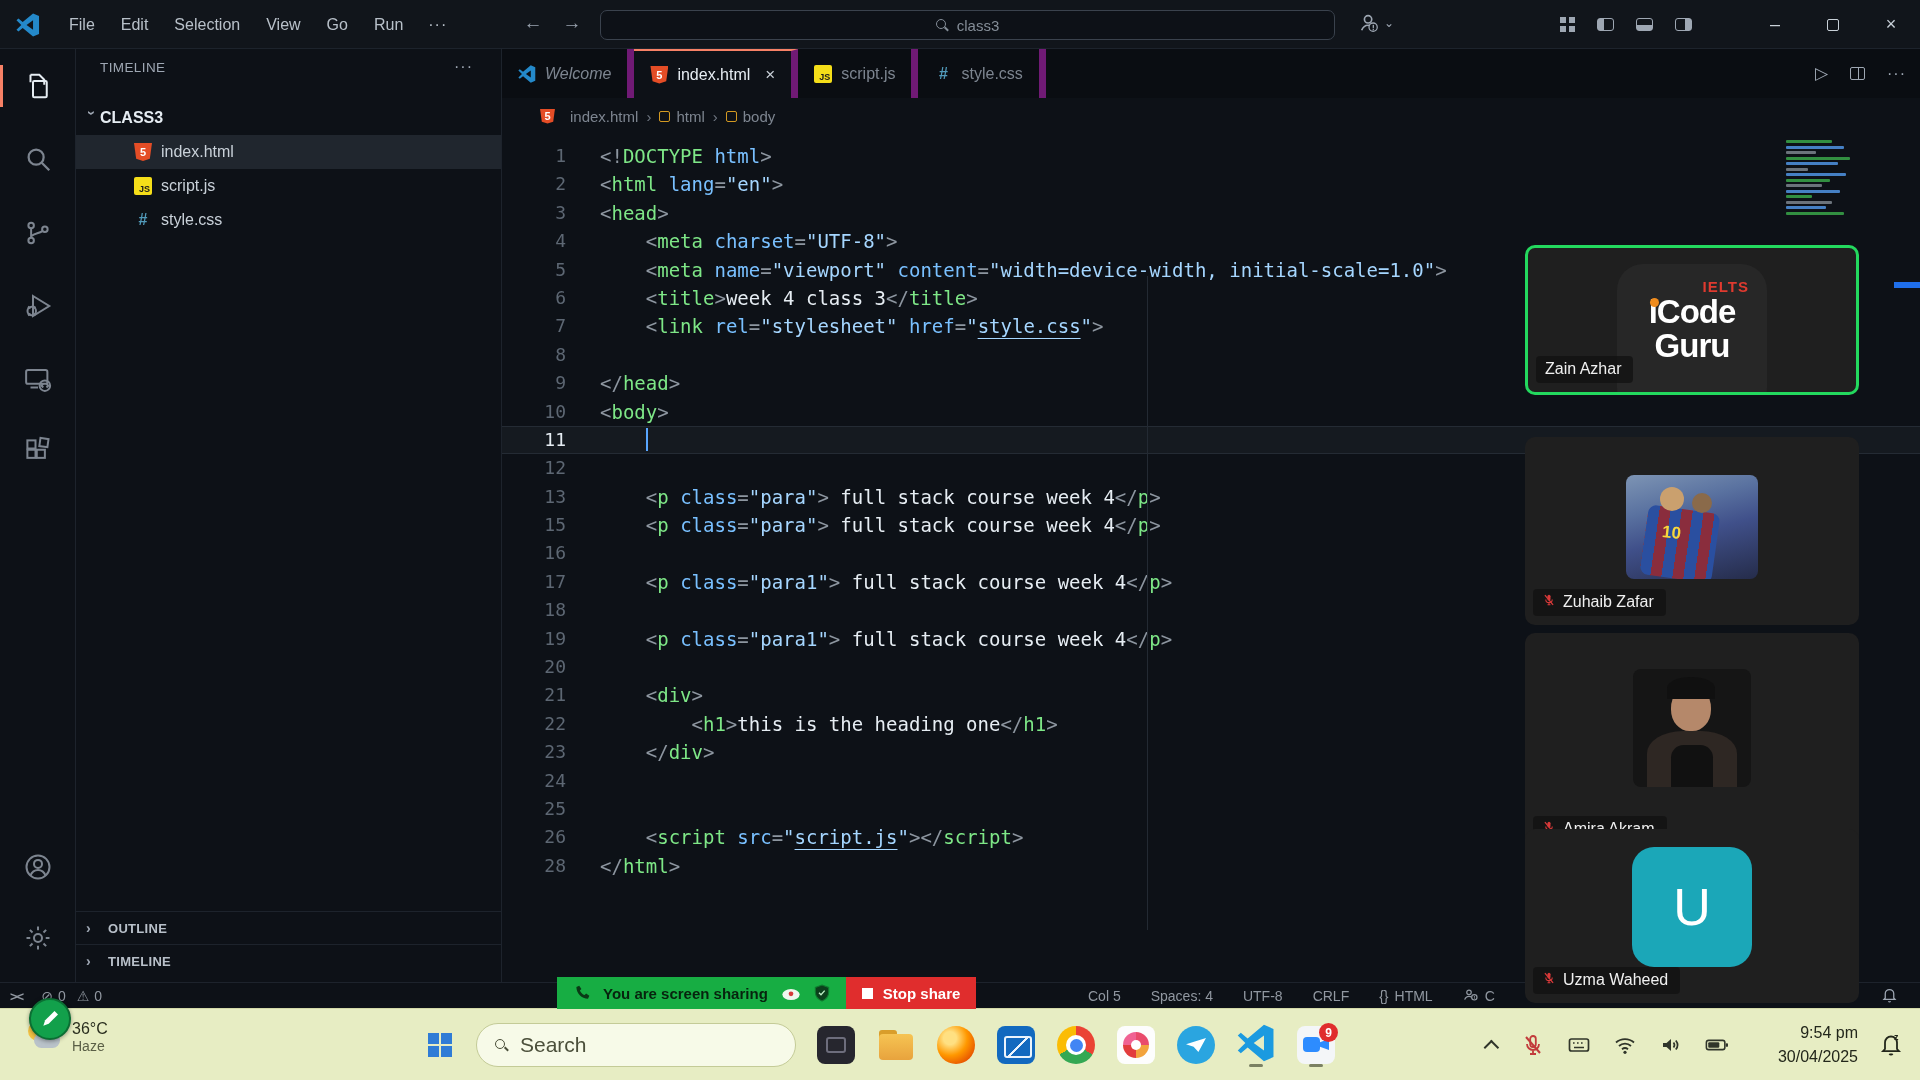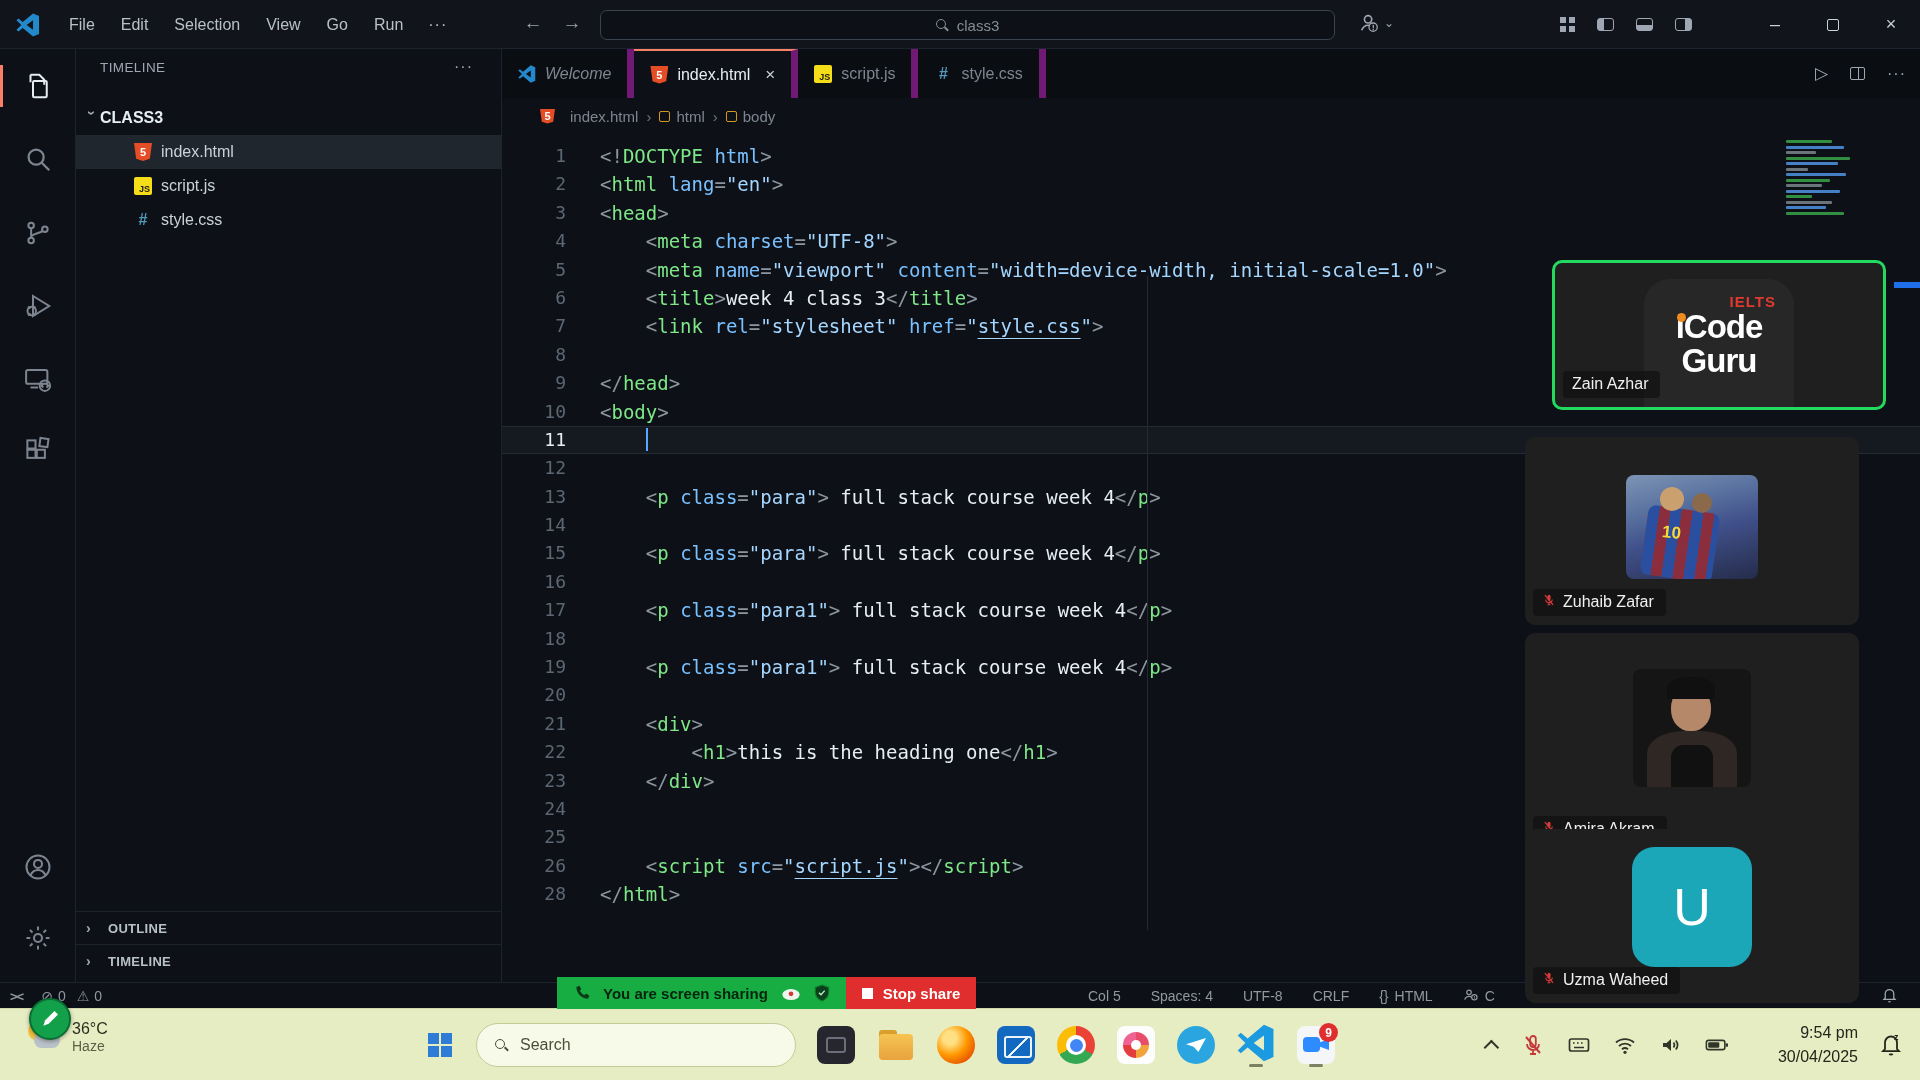--- a/index.html
+++ b/index.html
@@ -143,21 +143,21 @@
   .w-cloud { position:absolute; left:8px; top:14px; width:26px; height:15px; border-radius:10px; background:#b9c2c9; }
   .w-temp { color:#2a2e1f; font-size:16px; }
   .w-cond { color:#5a5f46; font-size:14px; }
   .tb-center { position:absolute; left:420px; top:0; height:72px; display:flex; align-items:center; gap:16px; }
   .startbtn { width:40px; height:40px; display:flex; align-items:center; justify-content:center; }
   .winlogo { width:24px; height:24px; background:
       linear-gradient(#2f7cd6,#2f7cd6) 0 0/11px 11px no-repeat,
       linear-gradient(#2f7cd6,#2f7cd6) 13px 0/11px 11px no-repeat,
       linear-gradient(#2f7cd6,#2f7cd6) 0 13px/11px 11px no-repeat,
       linear-gradient(#2f7cd6,#2f7cd6) 13px 13px/11px 11px no-repeat; }
-  .tb-search { width:320px; height:44px; background:#f7fae8; border:1px solid #c4cb97; border-radius:22px; display:flex; align-items:center; gap:12px; padding-left:18px; color:#4b4f3a; font-size:16px; }
+  .tb-search { width:320px; height:44px; background:#f7fae8; border:1px solid #c4cb97; border-radius:22px; display:flex; align-items:center; gap:12px; padding-left:18px; color:#4b4f3a; font-size:21px; }
   .app { width:48px; height:48px; display:flex; align-items:center; justify-content:center; position:relative; }
   .app .badge { position:absolute; right:2px; top:2px; min-width:19px; height:19px; border-radius:10px; background:#e02d2d; color:#fff; font-size:12px; font-weight:bold; display:flex; align-items:center; justify-content:center; padding:0 4px; }
   .app .runbar { position:absolute; left:50%; transform:translateX(-50%); bottom:2px; width:14px; height:3px; border-radius:2px; background:#7b8163; }
   .tile-dark { width:38px; height:38px; border-radius:8px; background:#26262e; display:flex; align-items:center; justify-content:center; }
   .tile-dark::after { content:""; width:16px; height:12px; border:2px solid #6d6d7c; border-radius:3px; }
   .folder-ic { width:38px; height:30px; position:relative; }
   .folder-ic::before { content:""; position:absolute; left:2px; top:0; width:18px; height:8px; border-radius:3px 3px 0 0; background:#d99e2b; }
   .folder-ic::after { content:""; position:absolute; left:2px; top:4px; width:34px; height:26px; border-radius:4px; background:linear-gradient(#f6c453,#e8a33d); }
   .firefox-ic { width:38px; height:38px; border-radius:50%; background:radial-gradient(circle at 34% 32%, #ffe082 0 18%, #ff9800 48%, #e65100 80%); }
   .outlook-ic { width:38px; height:38px; border-radius:8px; background:#1269bf; position:relative; }
@@ -385,21 +385,20 @@
         <div class="code-line"><span class="ln">4</span><span class="gap"></span><span class="lc"><span class="tk-x">    </span><span class="tk-p">&lt;</span><span class="tk-t">meta</span><span class="tk-x"> </span><span class="tk-a">charset</span><span class="tk-p">=</span><span class="tk-s">"UTF-8"</span><span class="tk-p">&gt;</span></span></div>
         <div class="code-line"><span class="ln">5</span><span class="gap"></span><span class="lc"><span class="tk-x">    </span><span class="tk-p">&lt;</span><span class="tk-t">meta</span><span class="tk-x"> </span><span class="tk-a">name</span><span class="tk-p">=</span><span class="tk-s">"viewport"</span><span class="tk-x"> </span><span class="tk-a">content</span><span class="tk-p">=</span><span class="tk-s">"width=device-width, initial-scale=1.0"</span><span class="tk-p">&gt;</span></span></div>
         <div class="code-line"><span class="ln">6</span><span class="gap"></span><span class="lc"><span class="tk-x">    </span><span class="tk-p">&lt;</span><span class="tk-t">title</span><span class="tk-p">&gt;</span><span class="tk-x">week 4 class 3</span><span class="tk-p">&lt;/</span><span class="tk-t">title</span><span class="tk-p">&gt;</span></span></div>
         <div class="code-line"><span class="ln">7</span><span class="gap"></span><span class="lc"><span class="tk-x">    </span><span class="tk-p">&lt;</span><span class="tk-t">link</span><span class="tk-x"> </span><span class="tk-a">rel</span><span class="tk-p">=</span><span class="tk-s">"stylesheet"</span><span class="tk-x"> </span><span class="tk-a">href</span><span class="tk-p">=</span><span class="tk-s">"</span><span class="tk-l">style.css</span><span class="tk-s">"</span><span class="tk-p">&gt;</span></span></div>
         <div class="code-line"><span class="ln">8</span><span class="gap"></span><span class="lc"></span></div>
         <div class="code-line"><span class="ln">9</span><span class="gap"></span><span class="lc"><span class="tk-p">&lt;/</span><span class="tk-t">head</span><span class="tk-p">&gt;</span></span></div>
         <div class="code-line"><span class="ln">10</span><span class="gap"></span><span class="lc"><span class="tk-p">&lt;</span><span class="tk-t">body</span><span class="tk-p">&gt;</span></span></div>
         <div class="code-line active"><span class="ln">11</span><span class="gap"></span><span class="lc"><span class="tk-x">    </span><span class="cursor"></span></span></div>
         <div class="code-line"><span class="ln">12</span><span class="gap"></span><span class="lc"></span></div>
         <div class="code-line"><span class="ln">13</span><span class="gap"></span><span class="lc"><span class="tk-x">    </span><span class="tk-p">&lt;</span><span class="tk-t">p</span><span class="tk-x"> </span><span class="tk-a">class</span><span class="tk-p">=</span><span class="tk-s">"para"</span><span class="tk-p">&gt;</span><span class="tk-x"> full stack course week 4</span><span class="tk-p">&lt;/</span><span class="tk-t">p</span><span class="tk-p">&gt;</span></span></div>
-        <div class="code-line"><span class="ln">14</span><span class="gap"></span><span class="lc"></span></div>
         <div class="code-line"><span class="ln">15</span><span class="gap"></span><span class="lc"><span class="tk-x">    </span><span class="tk-p">&lt;</span><span class="tk-t">p</span><span class="tk-x"> </span><span class="tk-a">class</span><span class="tk-p">=</span><span class="tk-s">"para"</span><span class="tk-p">&gt;</span><span class="tk-x"> full stack course week 4</span><span class="tk-p">&lt;/</span><span class="tk-t">p</span><span class="tk-p">&gt;</span></span></div>
         <div class="code-line"><span class="ln">16</span><span class="gap"></span><span class="lc"></span></div>
         <div class="code-line"><span class="ln">17</span><span class="gap"></span><span class="lc"><span class="tk-x">    </span><span class="tk-p">&lt;</span><span class="tk-t">p</span><span class="tk-x"> </span><span class="tk-a">class</span><span class="tk-p">=</span><span class="tk-s">"para1"</span><span class="tk-p">&gt;</span><span class="tk-x"> full stack course week 4</span><span class="tk-p">&lt;/</span><span class="tk-t">p</span><span class="tk-p">&gt;</span></span></div>
         <div class="code-line"><span class="ln">18</span><span class="gap"></span><span class="lc"></span></div>
         <div class="code-line"><span class="ln">19</span><span class="gap"></span><span class="lc"><span class="tk-x">    </span><span class="tk-p">&lt;</span><span class="tk-t">p</span><span class="tk-x"> </span><span class="tk-a">class</span><span class="tk-p">=</span><span class="tk-s">"para1"</span><span class="tk-p">&gt;</span><span class="tk-x"> full stack course week 4</span><span class="tk-p">&lt;/</span><span class="tk-t">p</span><span class="tk-p">&gt;</span></span></div>
         <div class="code-line"><span class="ln">20</span><span class="gap"></span><span class="lc"></span></div>
         <div class="code-line"><span class="ln">21</span><span class="gap"></span><span class="lc"><span class="tk-x">    </span><span class="tk-p">&lt;</span><span class="tk-t">div</span><span class="tk-p">&gt;</span></span></div>
         <div class="code-line"><span class="ln">22</span><span class="gap"></span><span class="lc"><span class="tk-x">        </span><span class="tk-p">&lt;</span><span class="tk-t">h1</span><span class="tk-p">&gt;</span><span class="tk-x">this is the heading one</span><span class="tk-p">&lt;/</span><span class="tk-t">h1</span><span class="tk-p">&gt;</span></span></div>
         <div class="code-line"><span class="ln">23</span><span class="gap"></span><span class="lc"><span class="tk-x">    </span><span class="tk-p">&lt;/</span><span class="tk-t">div</span><span class="tk-p">&gt;</span></span></div>
         <div class="code-line"><span class="ln">24</span><span class="gap"></span><span class="lc"></span></div>
@@ -488,21 +487,21 @@
           <path d="M7.5 12.5l3 3 5.5-6" fill="none" stroke="#bff0c8" stroke-width="2"></path>
         </svg>
     </div>
     <div class="share-red">
       <span class="stopsq"></span>
       <span class="stop-label">Stop share</span>
     </div>
   </div>
 
   <div class="zoompanel" id="zoompanel">
-      <div class="tile speaking" style="top: 17px; height: 150px; margin-left: 27px;">
+      <div class="tile speaking" style="top: 2px; height: 150px;">
         <div class="logo-card">
           <div class="logo-tag">IELTS</div>
           <div class="logo-line">iCode<span class="logo-dot"></span></div>
           <div class="logo-line">Guru</div>
         </div>
         <span class="namechip">
           <span>Zain Azhar</span>
         </span>
       </div>
       <div class="tile" style="top: 194px; height: 188px;">

